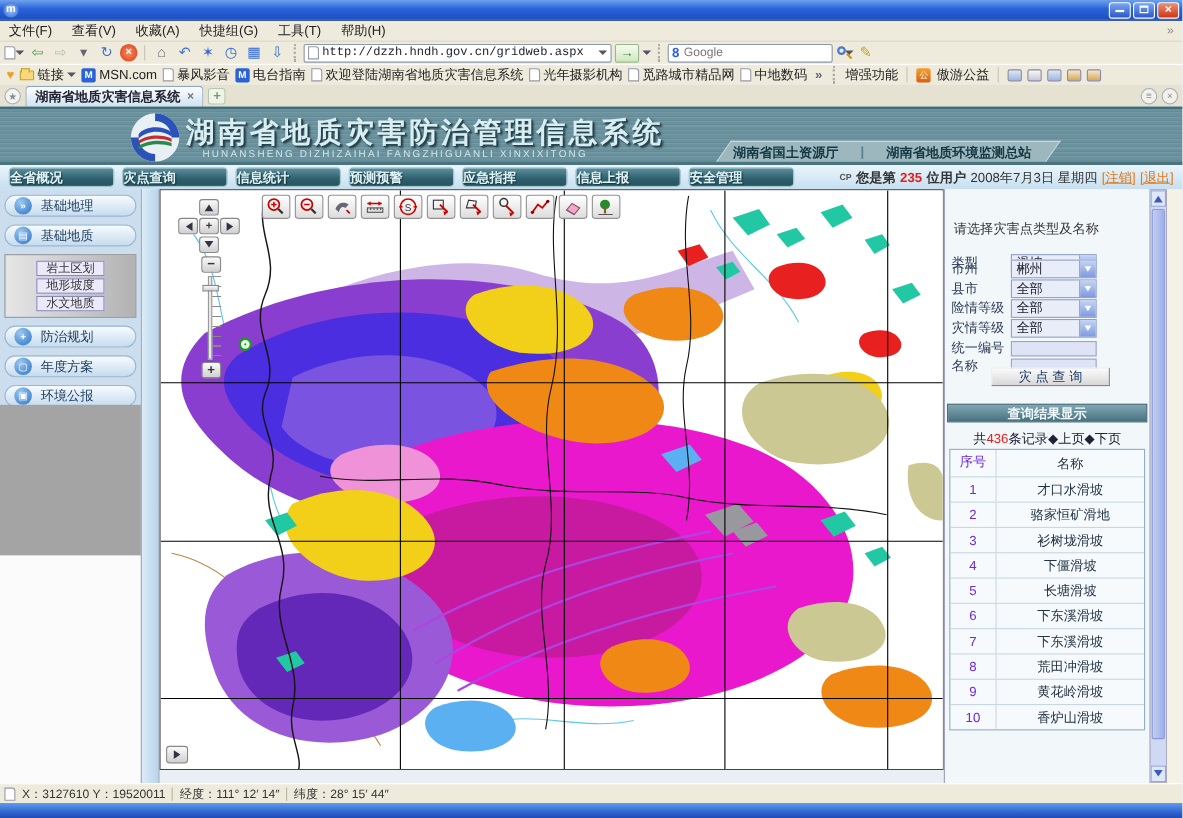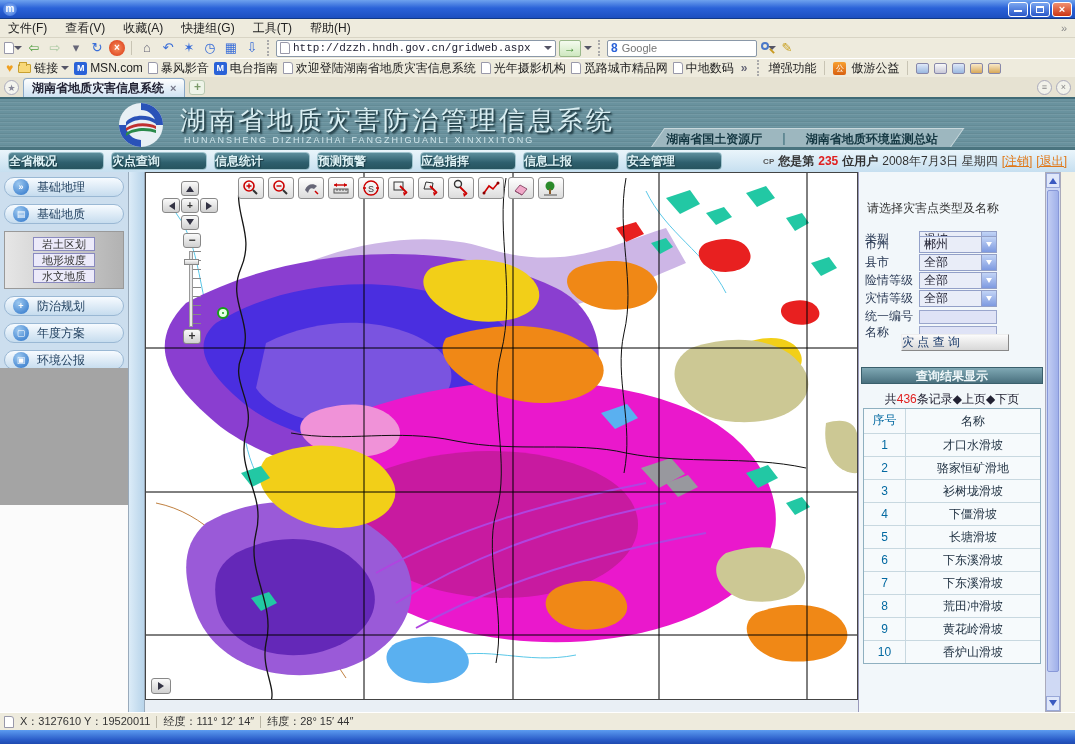--- a/index.html
+++ b/index.html
@@ -75,21 +75,21 @@
     text-align:center;line-height:13px;font-weight:bold;margin-bottom:2px}
   .tabbar-right{margin-left:auto;display:flex;gap:4px;margin-bottom:2px}
   .circbtn{width:15px;height:15px;border:1px solid #aab;border-radius:50%;background:#f2f2ea;color:#888;
     font-size:9px;text-align:center;line-height:13px}
 
   
   .banner{left:0;top:97px;width:1075px;height:53px;background:
     repeating-linear-gradient(0deg,rgba(255,255,255,.07) 0 1px,rgba(0,0,0,.05) 1px 2px,transparent 2px 4px),#69929e;
     border-top:2px solid #3f6a76;border-bottom:3px solid #4a747f;overflow:hidden}
   .logo{position:absolute;left:118px;top:3px;width:46px;height:46px}
-  .btitle{position:absolute;left:180px;top:4px;font-size:26px;font-weight:normal;letter-spacing:3px;color:#d9eef2;
+  .btitle{position:absolute;left:169px;top:4px;font-size:26px;font-weight:bold;letter-spacing:3px;color:#d9eef2;
     text-shadow:1px 1px 0 #27454e,2px 2px 2px #1a333b}
   .bsub{position:absolute;left:184px;top:36px;font-size:9px;letter-spacing:2px;color:#d2e7ec}
   .blinks{position:absolute;right:118px;top:29px;width:300px;height:21px;background:#9db7bf;
     transform:skewX(-35deg);border:1px solid #c8d8dc;border-bottom:0}
   .blinktxt{position:absolute;right:128px;top:32px;width:290px;display:flex;justify-content:center;gap:20px;
     color:#143742;font-weight:bold;font-size:12px}
   .bldiv{color:#55808c}
 
   
   .navrow{left:0;top:150px;width:1075px;height:22px;background:linear-gradient(#eaf5fb,#c6dff0);
@@ -163,31 +163,31 @@
   .qrow{position:absolute;left:6px;height:17px;display:flex;align-items:center}
   .qlabel{width:54px;color:#2a3a55;font-size:12px}
   .qselect{width:78px;height:17px;background:#e9edf8;border:1px solid #93a0c8;display:flex;align-items:center;position:relative}
   .qval{flex:1;padding-left:4px;color:#223;font-size:12px}
   .selbtn{width:15px;height:15px;background:linear-gradient(#c2d4f6,#7e9ae0);border-left:1px solid #93a0c8;
     display:flex;align-items:center;justify-content:center}
   .selbtn .tri{border:3px solid transparent;border-top:5px solid #fff;margin-top:3px}
   .qinput{width:78px;height:14px;background:#dfe3f6;border:1px solid #9aa6cc;outline:none;font:inherit}
   .qbutton{position:absolute;left:42px;top:162px;width:108px;height:17px;border:1px solid #888;
     border-top-color:#eee;border-left-color:#eee;background:linear-gradient(#fbfbfb,#d8d8d8);
-    text-align:left;line-height:15px;color:#1a3a6a;font-size:12px}
+    text-align:center;line-height:15px;color:#1a3a6a;font-size:12px}
   .reshead{position:absolute;left:2px;top:195px;width:182px;height:17px;
     background:linear-gradient(#7fa8b4,#49707e);border:1px solid #3a5f6c;text-align:center;line-height:16px;
     color:#f0f8fa;font-weight:bold;font-size:12px}
   .ressum{position:absolute;left:0;top:219px;width:186px;text-align:center;color:#223;font-size:12px}
   .rcount{color:#e02020}
   .pglink{color:#223}
   .rtable{position:absolute;left:4px;top:236px;width:178px;border:1px solid #8fb0c0;background:#f6fafc}
   .rrow{display:flex;height:23px;border-top:1px solid #c8d8e0;align-items:center}
   .rrow:first-child{border-top:0;height:24px}
-  .cno{width:42px;text-align:center;border-right:1px solid #c8d8e0;color:#0369a1;align-self:stretch;line-height:23px}
+  .cno{width:42px;text-align:center;border-right:1px solid #c8d8e0;color:#6d28d9;align-self:stretch;line-height:23px}
   .cname{flex:1;text-align:center;color:#234;font-size:12px}
 
   
   .rscroll{position:absolute;left:1045px;top:0;width:16px;height:540px;background:#cfd9f4;border:1px solid #aab}
   .scbtn{position:absolute;left:0;width:14px;height:15px;background:#dfe7fa;border:1px solid #99a8d8;
     display:flex;align-items:center;justify-content:center}
   .scbtn .tri{border:4px solid transparent}
   .scbtn.up .tri{border-bottom:6px solid #3a5ac0;margin-top:-3px}
   .scbtn.dn .tri{border-top:6px solid #3a5ac0;margin-bottom:-3px}
   .scthumb{position:absolute;left:1px;top:17px;width:12px;height:482px;background:linear-gradient(90deg,#c2cdf2,#9fb0ea);

